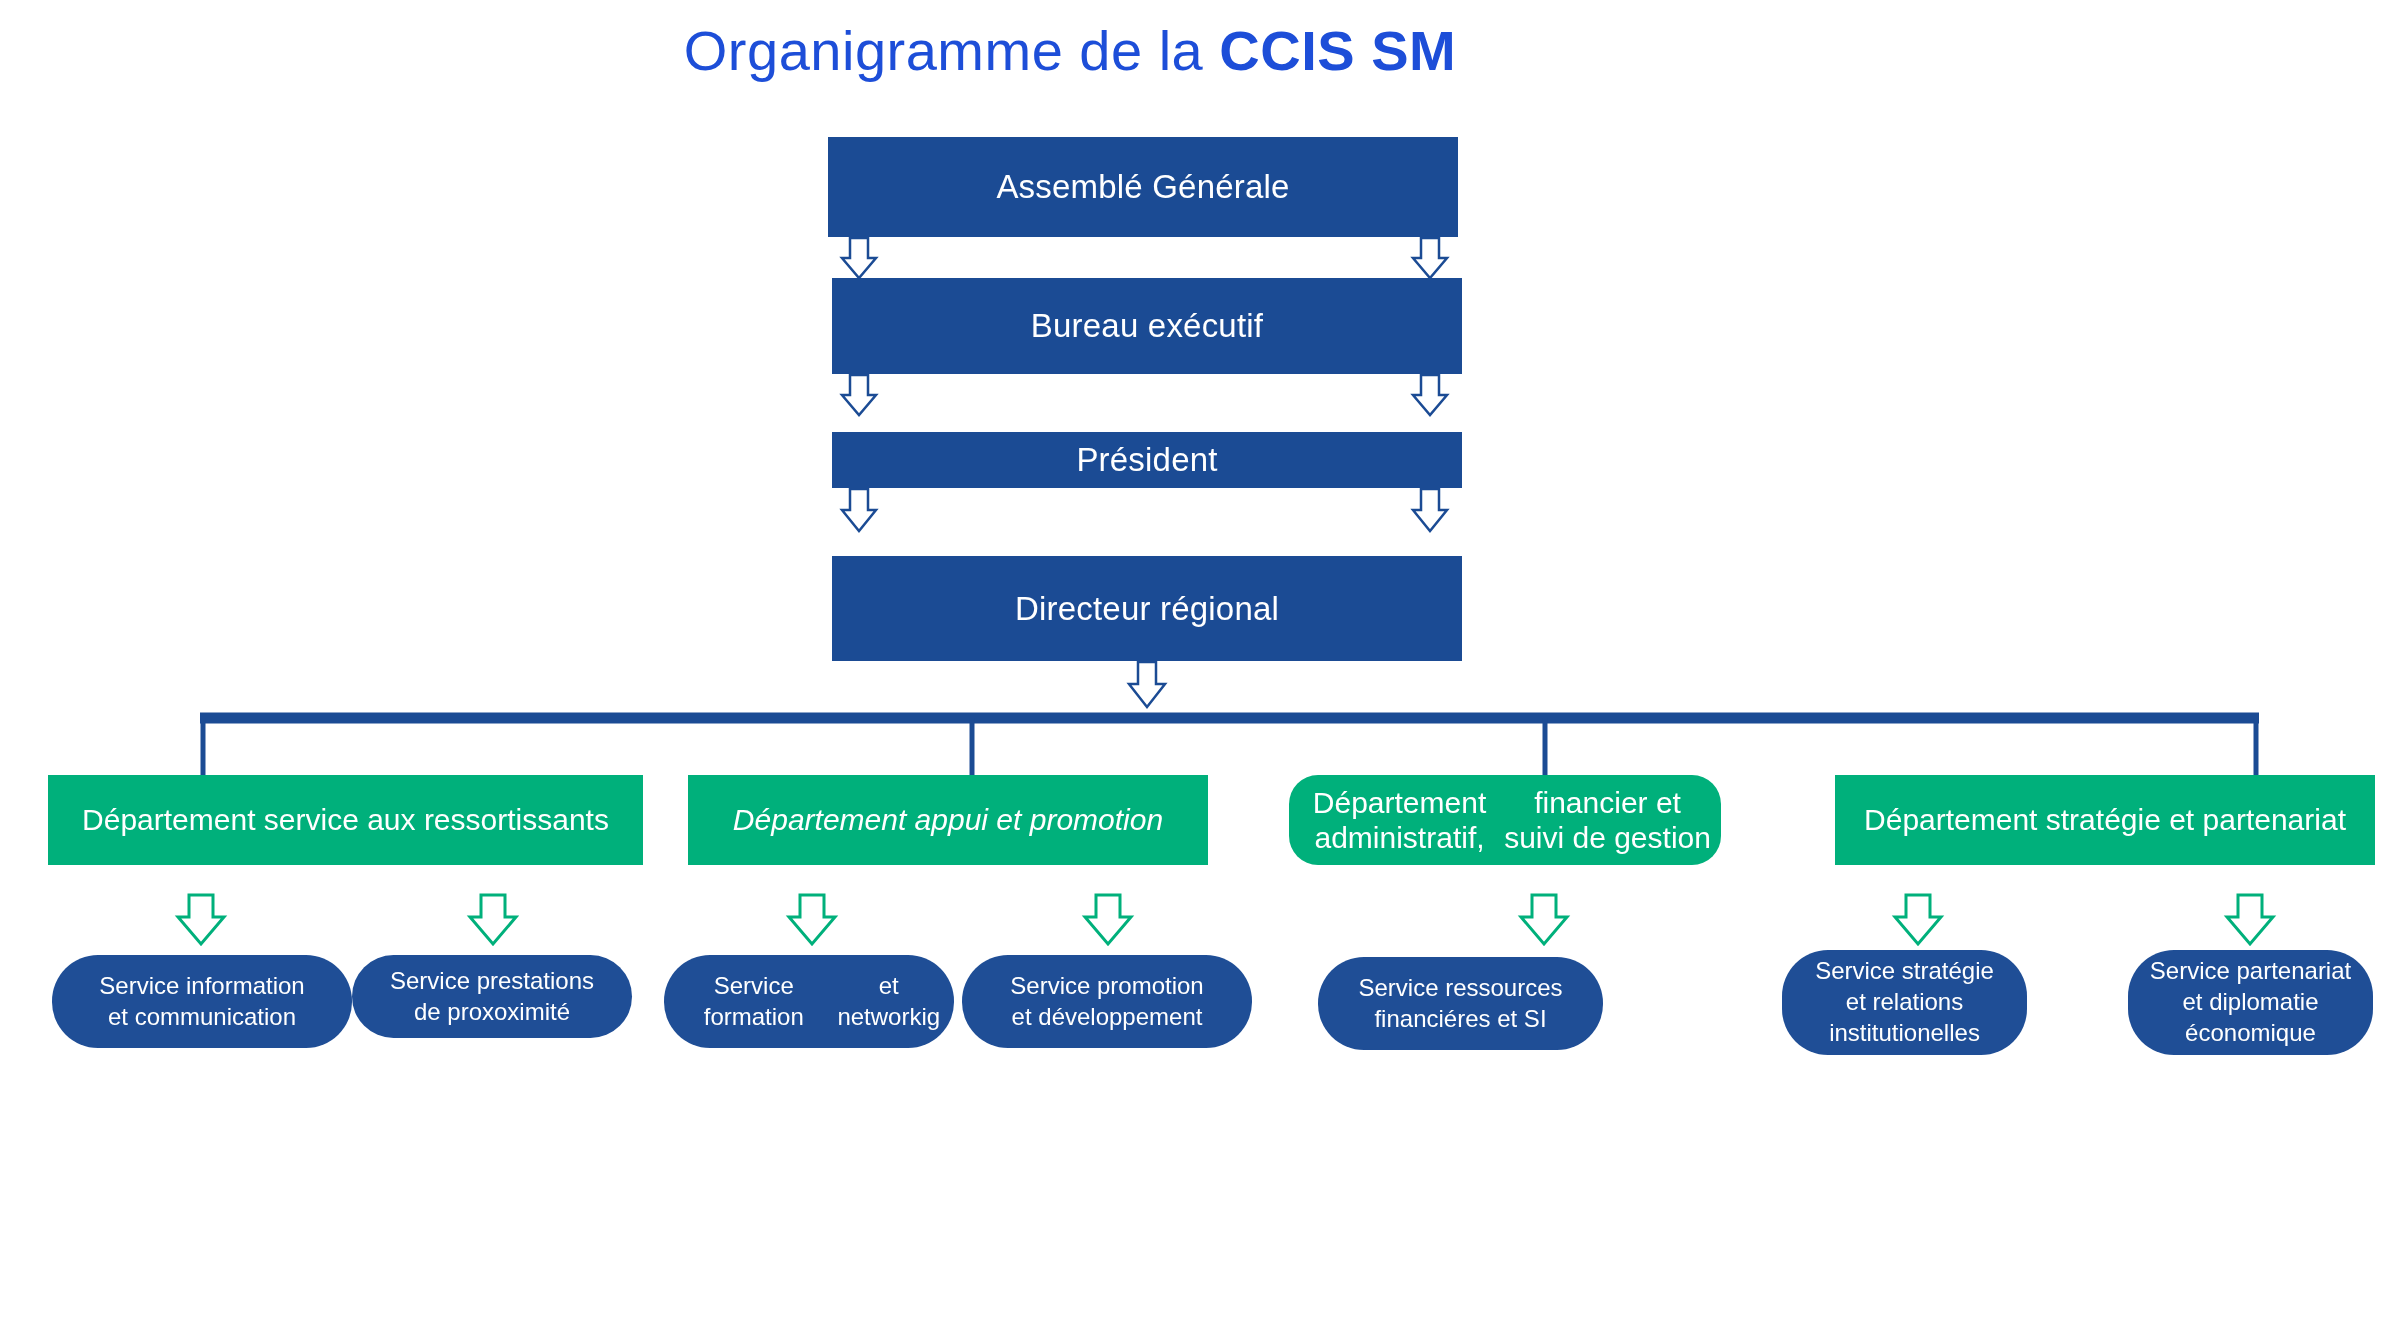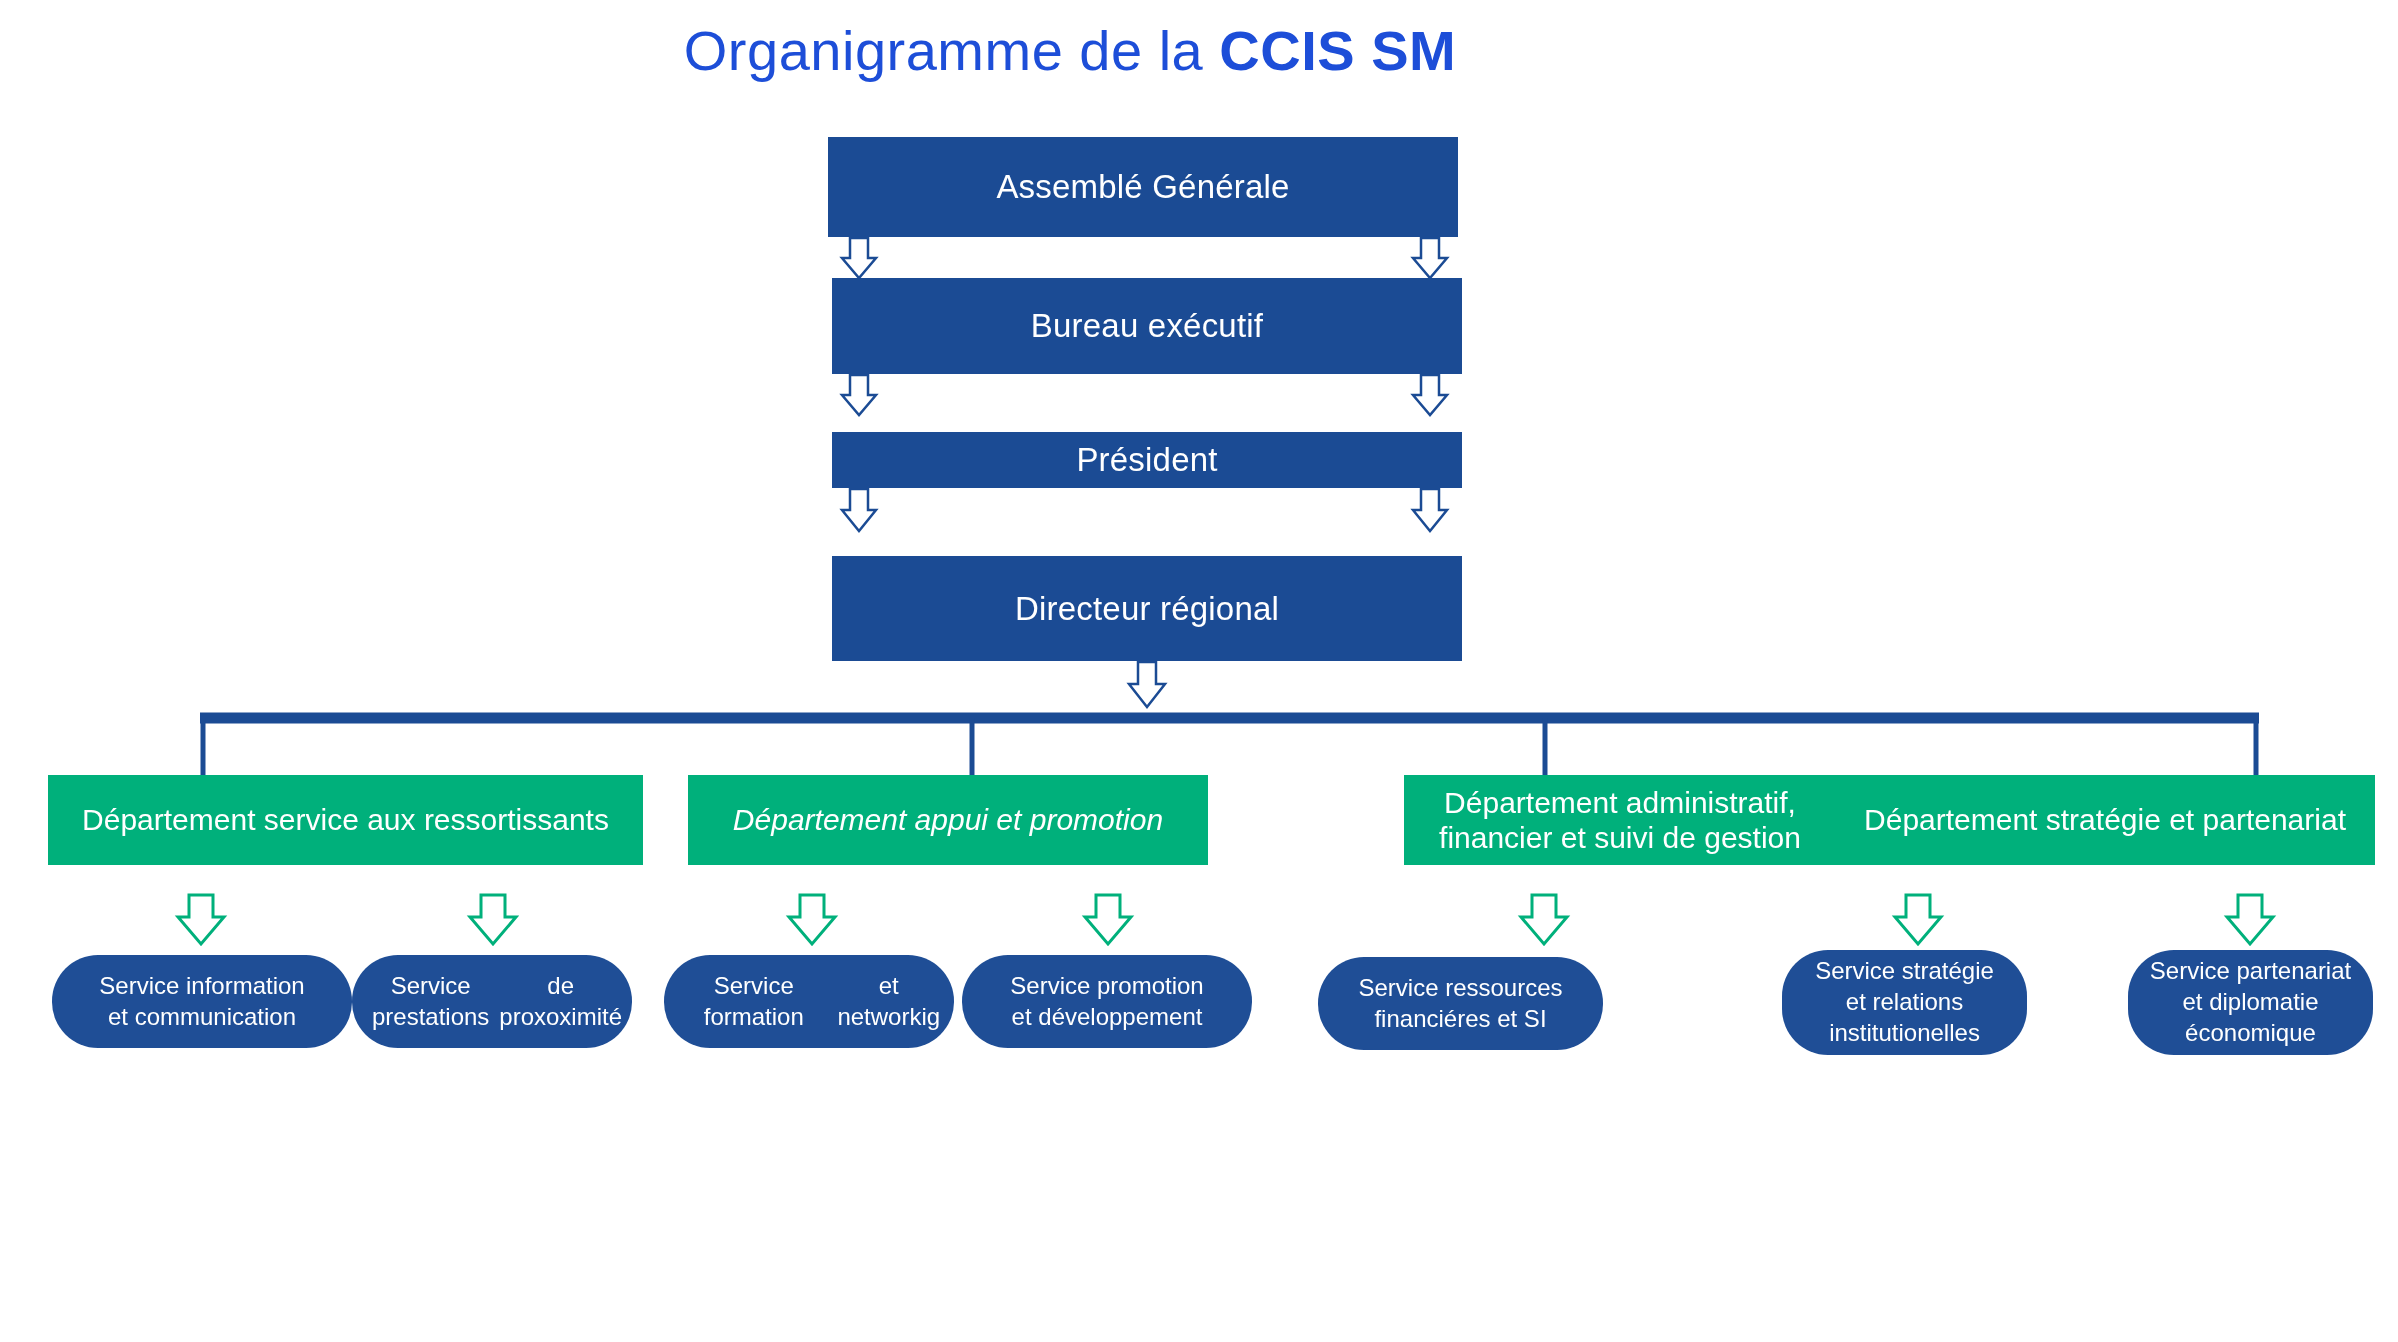--- a/index.html
+++ b/index.html
@@ -177,35 +177,35 @@
   </div>
 
   <div class="dept-box" style="left:48px; top:775px; width:595px; height:90px;">
     <span>Département service aux ressortissants</span>
   </div>
 
   <div class="dept-box" style="left:688px; top:775px; width:520px; height:90px;font-style:italic;">
     <span>Département appui et promotion</span>
   </div>
 
-  <div class="dept-box" style="left:1404px; top:775px; width:432px; height:90px; flex-direction:column;">
+  <div class="dept-box" style="left:1289px; top:775px; width:432px; height:90px; flex-direction:row;border-radius:29px;">
     <span>Département administratif,</span>
     <span>financier et suivi de gestion</span>
   </div>
 
   <div class="dept-box" style="left:1835px; top:775px; width:540px; height:90px;">
     <span>Département stratégie et partenariat</span>
   </div>
 
   <div class="service-pill" style="left:52px; top:955px; width:300px; height:93px; flex-direction:column;">
     <span>Service information</span>
     <span>et communication</span>
   </div>
 
-  <div class="service-pill" style="left:352px; top:955px; width:280px; height:93px; flex-direction:row;">
+  <div class="service-pill" style="left:352px; top:955px; width:280px; height:83px; flex-direction:column;">
     <span>Service prestations</span>
     <span>de proxoximité</span>
   </div>
 
   <div class="service-pill" style="left:664px; top:955px; width:290px; height:93px; flex-direction:row;">
     <span>Service formation</span>
     <span>et networkig</span>
   </div>
 
   <div class="service-pill" style="left:962px; top:955px; width:290px; height:93px; flex-direction:column;">

